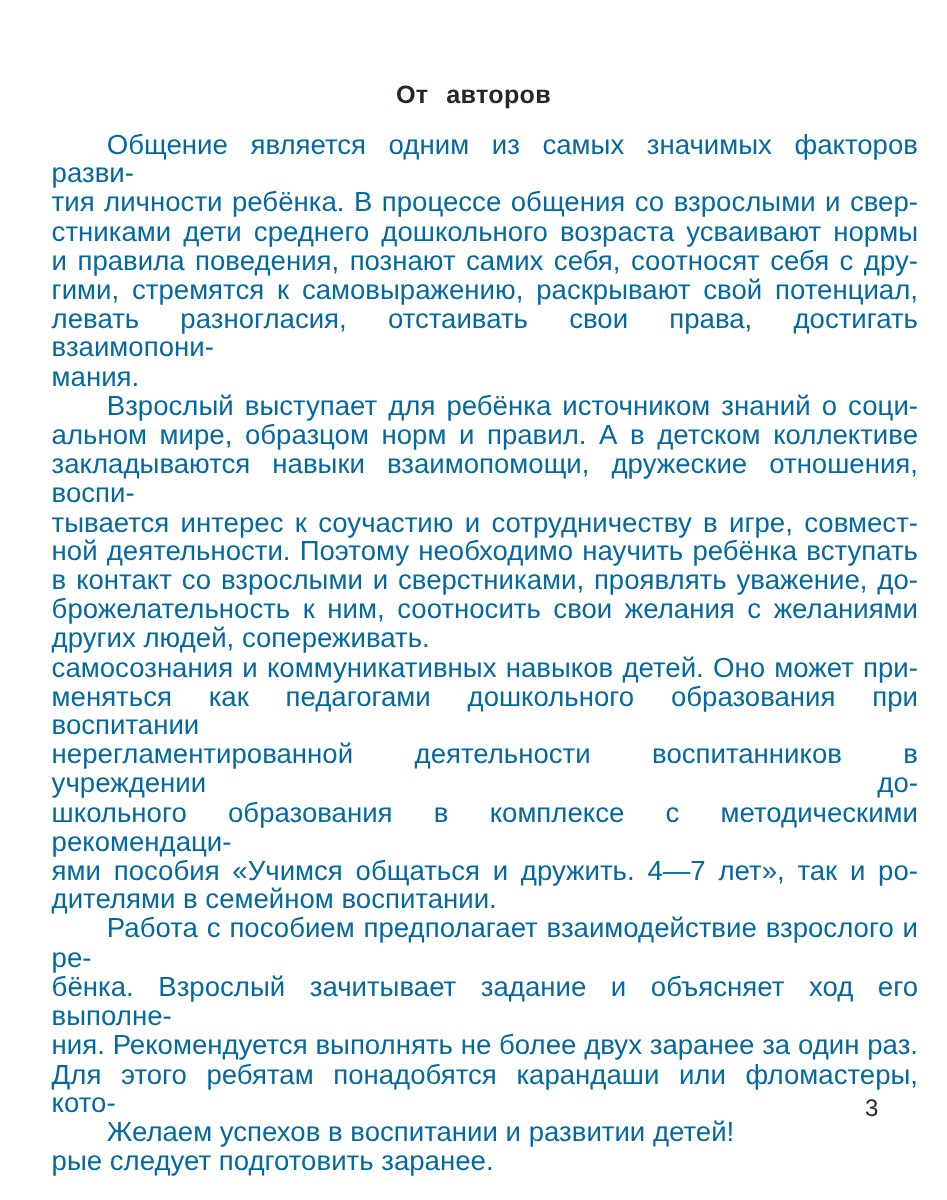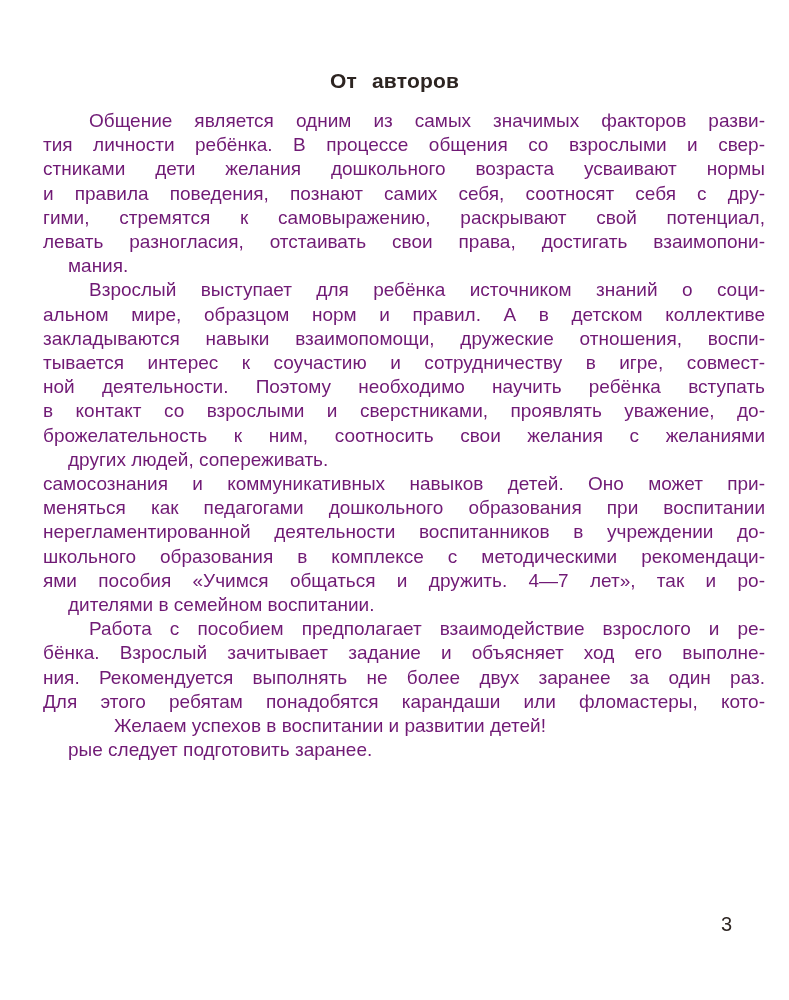--- a/index.html
+++ b/index.html
@@ -9,68 +9,67 @@
   }
   .page {
     position: relative;
     width: 789px;
     height: 1000px;
     background: #ffffff;
     overflow: hidden;
     font-family: "Liberation Sans", sans-serif;
   }
   .title {
-    margin: 1px;
-    padding-top: 68px;
+    margin: 16px;
+    padding-top: 52px;
     margin-bottom: 16px;
     text-align: center;
     font-size: 21px;
     line-height: 24px;
     font-weight: bold;
     color: #2c2421;
     word-spacing: 9px;
     letter-spacing: 0.2px;
   }
   .content {
     padding-left: 43px;
     padding-right: 24px;
-    font-size: 19px;
+    font-size: 23px;
     line-height: 24.2px;
-    color: #701a75;
+    color: #0369a1;
   }
   .line {
     text-align: justify;
     text-align-last: justify;
     white-space: normal;
   }
   .line.first {
     text-indent: 46px;
   }
   .line.last {
     text-align-last: left;
-    margin-left: 25px;
   }
   .page-number {
     position: absolute;
     top: 913px;
     right: 57px;
     font-size: 20px;
     color: #2e2623;
   }
 </style>
 </head>
 <body>
 
 <div class="page">
   <h1 class="title">От   авторов</h1>
 
   <div class="content">
       <div class="line first">Общение является одним из самых значимых факторов разви-</div>
       <div class="line">тия личности ребёнка. В процессе общения со взрослыми и свер-</div>
-      <div class="line">стниками дети желания дошкольного возраста усваивают нормы</div>
+      <div class="line">стниками дети среднего дошкольного возраста усваивают нормы</div>
       <div class="line">и правила поведения, познают самих себя, соотносят себя с дру-</div>
       <div class="line">гими, стремятся к самовыражению, раскрывают свой потенциал,</div>
       <div class="line">левать разногласия, отстаивать свои права, достигать взаимопони-</div>
       <div class="line last">мания.</div>
       <div class="line first">Взрослый выступает для ребёнка источником знаний о соци-</div>
       <div class="line">альном мире, образцом норм и правил. А в детском коллективе</div>
       <div class="line">закладываются навыки взаимопомощи, дружеские отношения, воспи-</div>
       <div class="line">тывается интерес к соучастию и сотрудничеству в игре, совмест-</div>
       <div class="line">ной деятельности. Поэтому необходимо научить ребёнка вступать</div>
       <div class="line">в контакт со взрослыми и сверстниками, проявлять уважение, до-</div>

